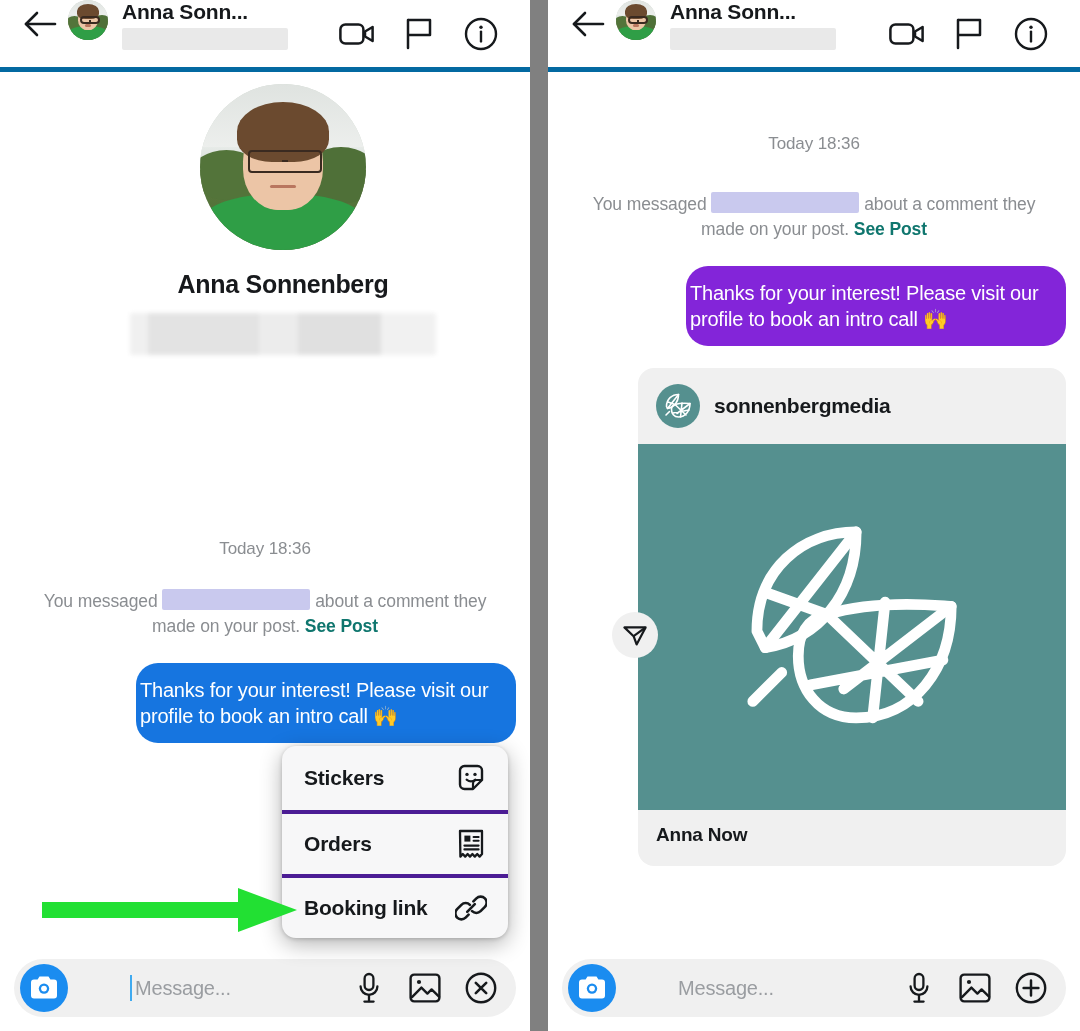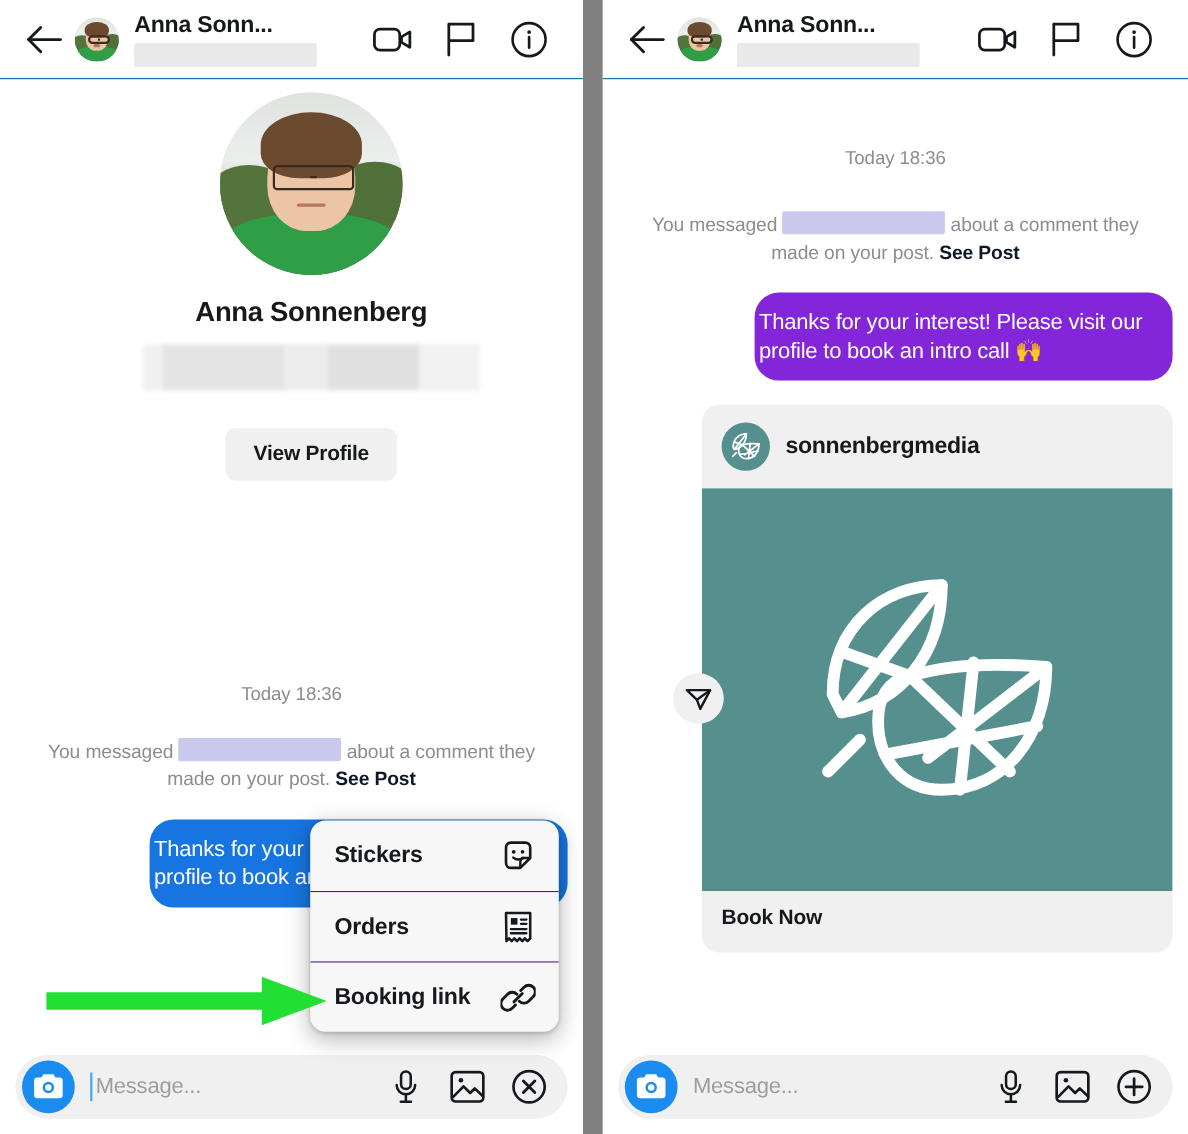--- a/index.html
+++ b/index.html
@@ -12,23 +12,23 @@
   .screens{display:flex;width:1080px;height:1031px;position:relative;}
 
   
   .panel{position:relative;background:#ffffff;height:1031px;overflow:hidden;}
   .panel-left{width:530px;}
   .divider{width:18px;height:1031px;background:#808080;flex:0 0 18px;}
   .panel-right{width:532px;}
 
   
   .chat-header{
-    height:72px;display:flex;align-items:center;gap:0;
+    height:72px;display:flex;gap:0;
     padding:0 18px 0 16px;background:#fff;box-sizing:border-box;
-    border-bottom:1px solid #0369a1;
+    border-bottom:5px solid #0369a1;
   }
   .hdr-back{width:48px;height:48px;display:flex;align-items:center;justify-content:center;flex:0 0 48px;}
   .hdr-avatar{
     width:40px;height:40px;border-radius:50%;flex:0 0 40px;margin-left:4px;
     overflow:hidden;position:relative;background:#cfd8cf;
   }
   .hdr-title-wrap{margin-left:14px;flex:1 1 auto;min-width:0;}
   .hdr-title{
     font-size:21px;font-weight:bold;color:#16191c;line-height:24px;
     letter-spacing:-0.2px;white-space:nowrap;
@@ -90,21 +90,21 @@
 
   
   .thread{position:relative;}
   .time-stamp{
     text-align:center;font-size:17px;color:#8a8d91;letter-spacing:-0.1px;
   }
   .sys-note{
     text-align:center;font-size:17.5px;color:#8a8d91;line-height:25px;
     padding:0 40px;letter-spacing:-0.1px;
   }
-  .sys-note b{color:#0f172a;font-weight:bold;}
+  .sys-note b{color:#0f766e;font-weight:bold;}
   .name-redact{
     display:inline-block;width:148px;height:21px;vertical-align:-3px;
     background:#c9c9ee;border-radius:2px;
   }
   .bubble-row{display:flex;justify-content:flex-end;padding:0 14px;}
   .bubble{
     max-width:372px;border-radius:22px;padding:14px 4px;
     color:#ffffff;font-size:20px;line-height:26px;letter-spacing:-0.2px;
   }
   .bubble-blue{background:#1675e0;}
@@ -130,21 +130,21 @@
     display:flex;align-items:center;justify-content:center;
   }
 
   
   .composer{
     position:absolute;left:0;bottom:0;width:100%;height:86px;background:#fff;
     display:flex;align-items:center;box-sizing:border-box;padding:0 14px;
   }
   .composer-pill{
     flex:1 1 auto;height:58px;background:#f0f0f0;border-radius:29px;
-    display:flex;align-items:center;padding:0 18px 0 6px;box-sizing:border-box;
+    display:flex;align-items:center;padding:0 18px 0 6px;box-sizing:border-box;gap:48px;
   }
   .cam-btn{
     width:48px;height:48px;border-radius:50%;background:#1a8cf0;flex:0 0 48px;
     display:flex;align-items:center;justify-content:center;
   }
   .msg-input{
     flex:1 1 auto;font-size:20px;color:#9a9da1;margin-left:14px;letter-spacing:-0.2px;
     display:flex;align-items:center;
   }
   .caret{display:inline-block;width:2px;height:26px;background:#3faaf0;margin-right:3px;}
@@ -155,21 +155,21 @@
   .popup-menu{
     position:absolute;left:282px;top:746px;width:226px;
     background:#f7f7f8;border-radius:14px;
     box-shadow:0 6px 22px rgba(0,0,0,.30), 0 1px 4px rgba(0,0,0,.18);
     overflow:hidden;z-index:30;
   }
   .menu-item{
     height:64px;display:flex;align-items:center;justify-content:space-between;
     padding:0 20px 0 22px;box-sizing:border-box;font-weight:bold;
   }
-  .menu-item + .menu-item{border-top:1px solid #4c1d95;align-items:center;}
+  .menu-item + .menu-item{border-top:4px solid #4c1d95;align-items:center;}
   .menu-label{font-size:21px;color:#16191c;letter-spacing:-0.2px;}
   .menu-icon{width:34px;height:34px;display:flex;align-items:center;justify-content:center;}
 
   
   .green-arrow{
     position:absolute;left:42px;top:888px;width:255px;height:44px;z-index:40;
   }
   svg{display:block;}
 </style>
 </head>
@@ -239,23 +239,20 @@
           <div class="ph-shirt"></div>
             <div class="ph-neck"></div>
           <div class="ph-face"></div>
             <div class="ph-hair"></div>
           <div class="ph-glass"></div>
             <div class="ph-mouth"></div>
         </div>
       </div>
       <div class="profile-name">Anna Sonnenberg</div>
       <div class="profile-redact"></div>
-      <div class="view-profile-wrap">
-        <button class="view-profile">View Profile</button>
-      </div>
     </div>
 
     <div class="thread" style="margin-top:184px;">
       <div class="time-stamp">Today 18:36</div>
       <div class="sys-note" style="margin-top:30px;">
         <span>You messaged</span>
         <span class="name-redact"></span>
         <span>about a comment they made on your post.</span>
         <b>See Post</b>
       </div>
@@ -437,21 +434,21 @@
             <svg width="248" height="248" viewBox="0 0 60 60">
               <g fill="none" stroke="#ffffff" stroke-width="2.6" stroke-linecap="round" stroke-linejoin="round">
                 <path d="M7 31 C7 16 18 7 31 7 C31 22 22 33 9 35 Z"></path>
                 <path d="M9 35 L31 7 M10 22 L24 27 M13 41 L6 48"></path>
                 <path d="M24 27 C37 23 52 25 54 25 C54 40 45 52 31 52 C22 52 17 45 17 37 C17 32 19 28 24 27 Z"></path>
                 <path d="M24 27 L46 48 M54 25 L28 45 M38 24 L35 52 M20 44 L52 38"></path>
               </g>
             </svg>
           </div>
           <div class="post-foot">
-            <div class="post-cta">Book Now</div>
+            <div class="post-cta">Anna Now</div>
           </div>
         </div>
       </div>
     </div>
 
     <div class="composer">
       <div class="composer-pill">
         <div class="cam-btn">
           <svg width="30" height="26" viewBox="0 0 30 26">
             <path d="M2 7.6 a3 3 0 0 1 3-3 h3.6 l1.9 -3 h9 l1.9 3 h3.6 a3 3 0 0 1 3 3 v12.8 a3 3 0 0 1 -3 3 h-20 a3 3 0 0 1 -3 -3 z" fill="#ffffff"></path>

